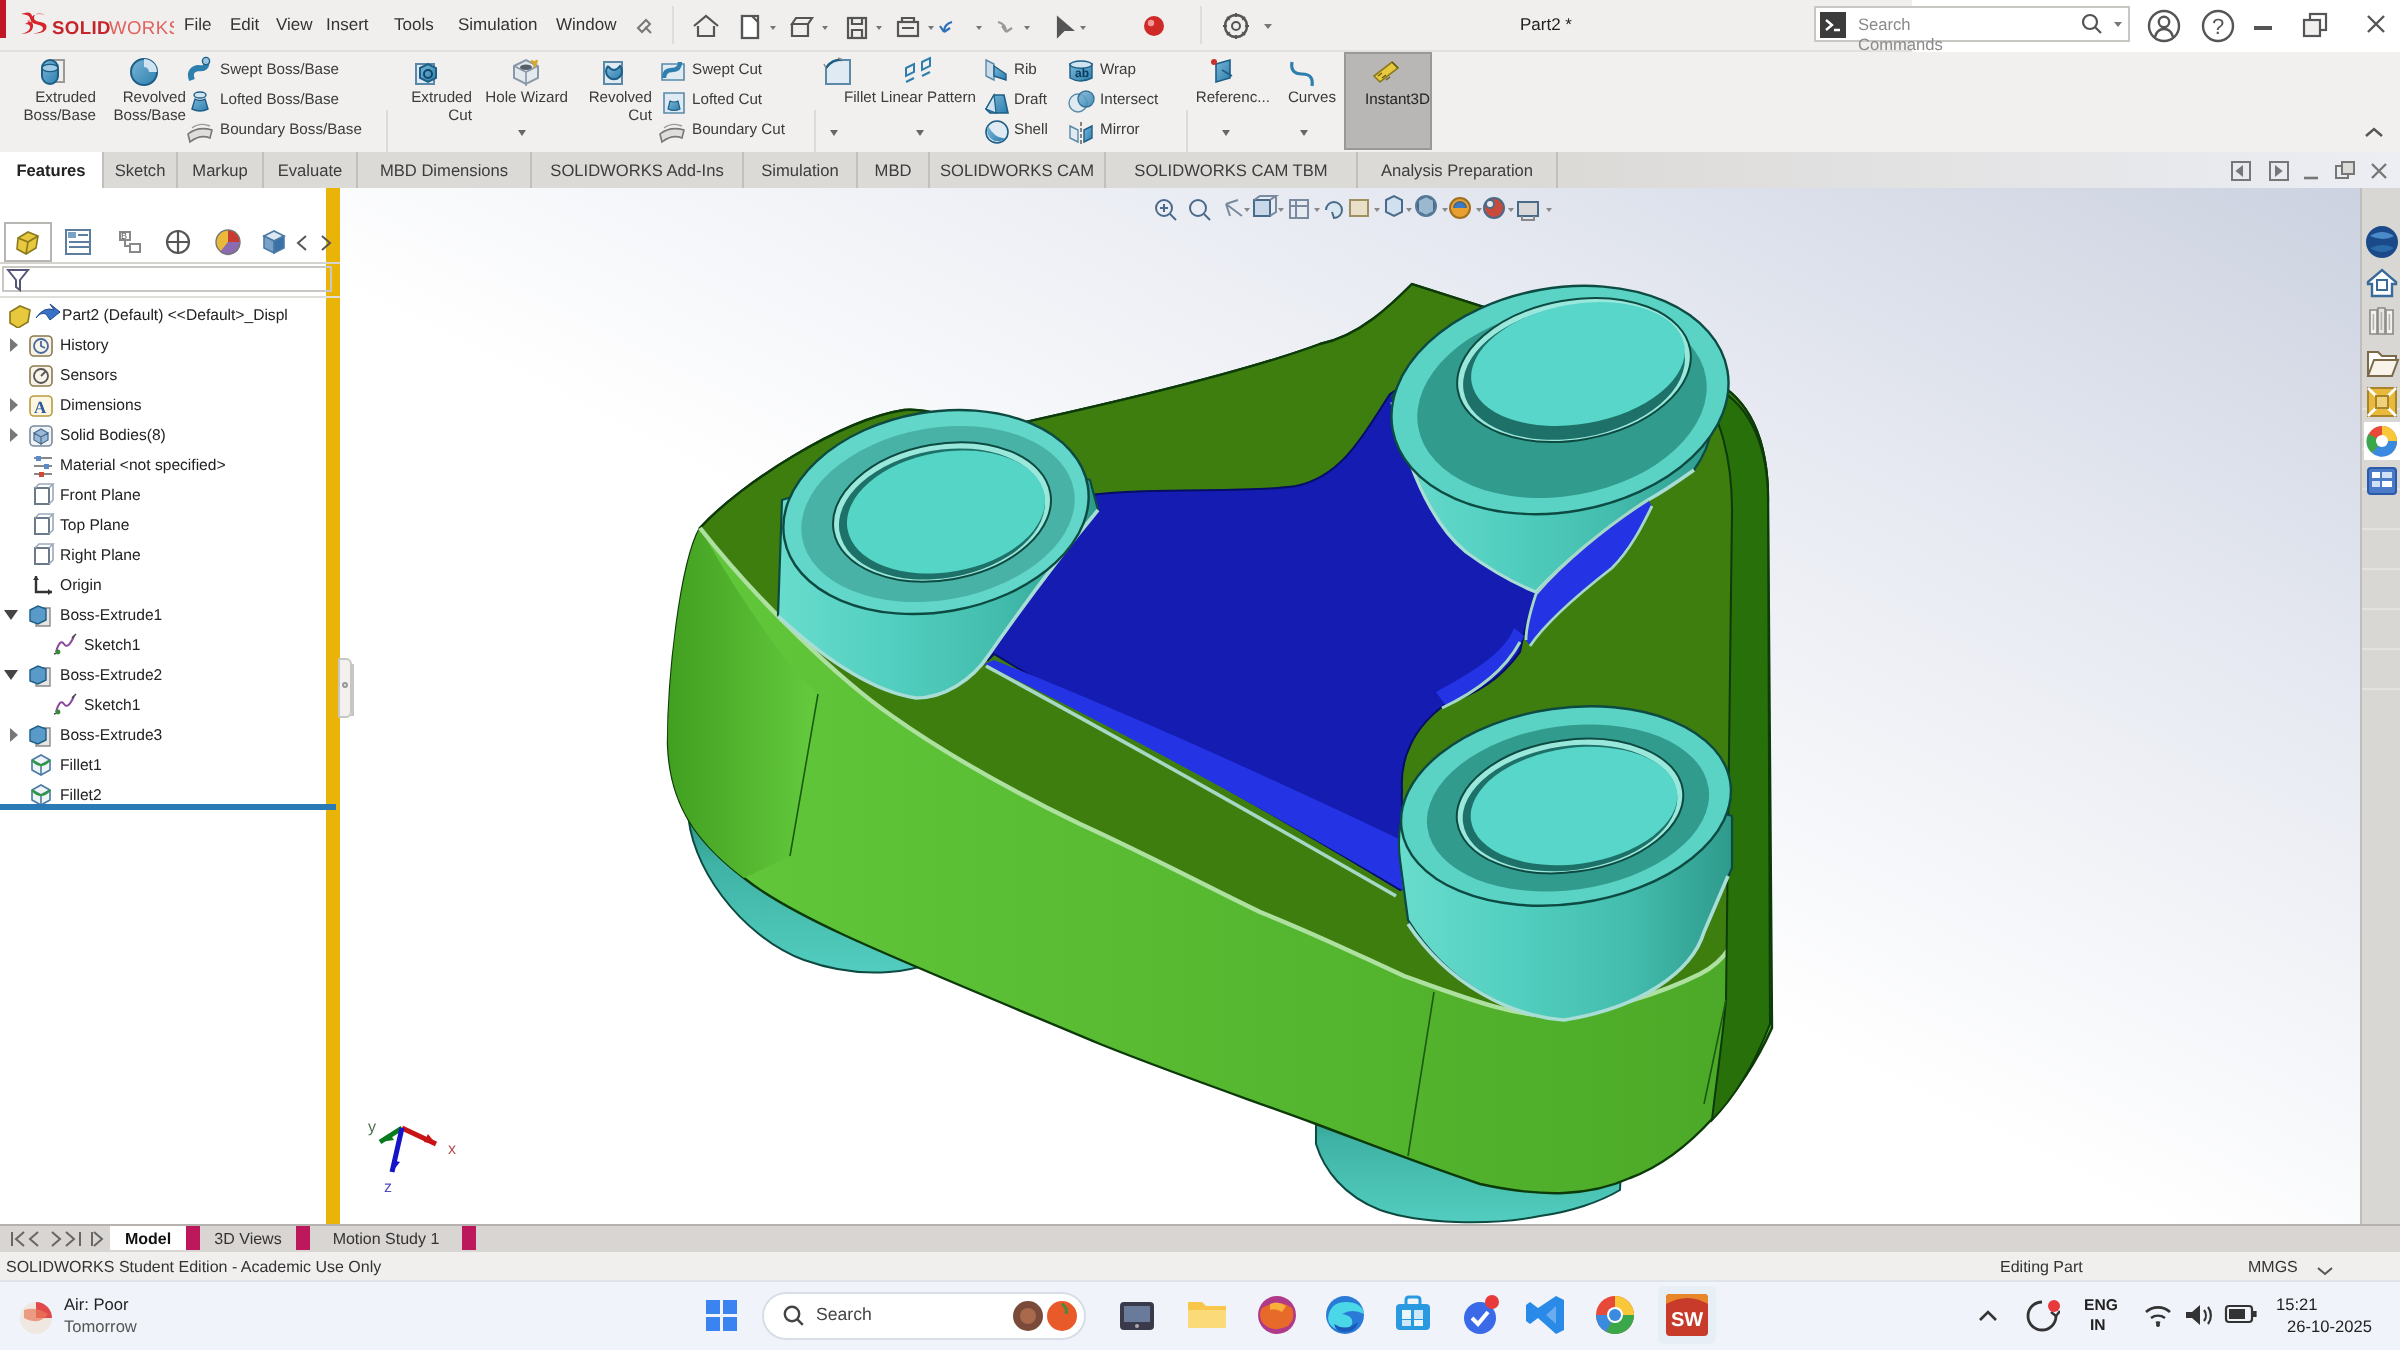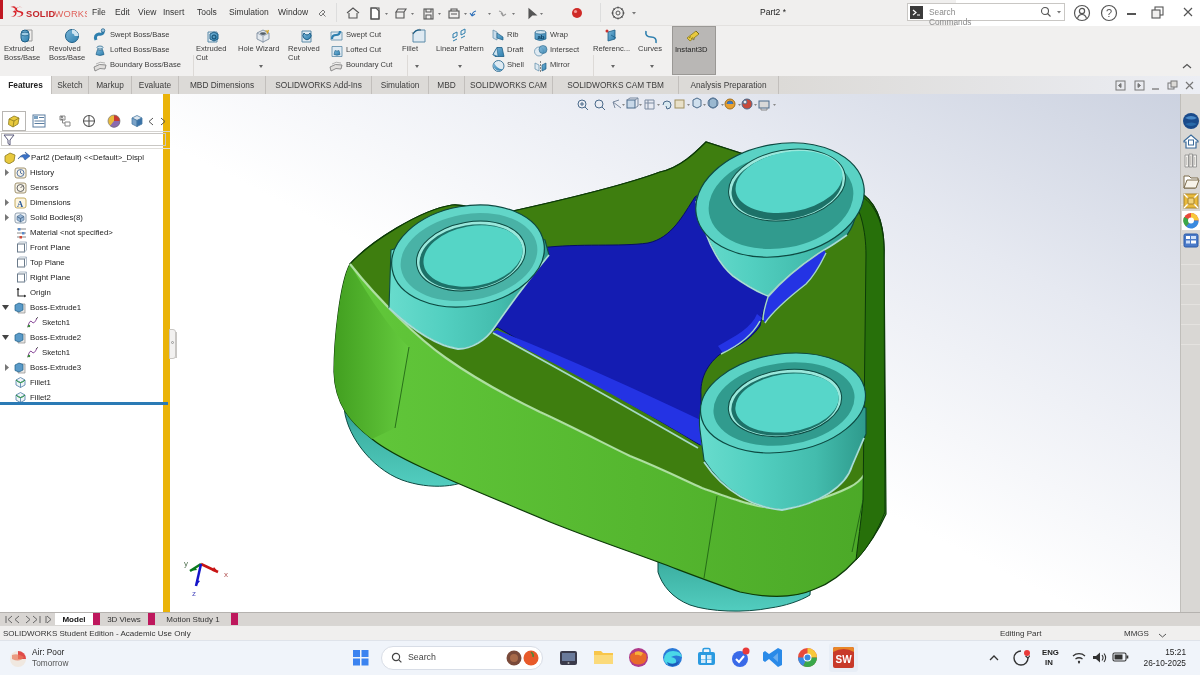--- a/index.html
+++ b/index.html
@@ -3,21 +3,21 @@
 *{margin:0;padding:0;box-sizing:border-box}
 html,body{width:1200px;height:675px;overflow:hidden;font-family:"Liberation Sans",sans-serif;background:#fff}
 .abs{position:absolute}
 #app{position:relative;width:1200px;height:675px}
 
 #titlebar{position:absolute;left:0;top:0;width:956px;height:26px;background:#f0efee;border-bottom:1px solid #e3e1df}
 #redbar{position:absolute;left:0;top:0;width:3px;height:19px;background:#c01722}
 .menu{position:absolute;top:7px;font-size:8.5px;color:#333}
 
 #ribbon{position:absolute;left:0;top:26px;width:1200px;height:50px;background:#f1f0ef}
-.rlbl{position:absolute;font-size:7.6px;color:#3b3b3b;text-align:left;white-space:nowrap}
+.rlbl{position:absolute;font-size:7.6px;color:#3b3b3b;text-align:right;white-space:nowrap}
 .sep{position:absolute;top:29px;width:1px;height:44px;background:#dddad7}
 .caret{position:absolute;width:0;height:0;border-left:2.5px solid transparent;border-right:2.5px solid transparent;border-top:3px solid #666}
 #instant3d{position:absolute;left:672px;top:26px;width:44px;height:49px;background:#b9b7b5;border:1px solid #9a9895}
 
 #tabstrip{position:absolute;left:0;top:76px;width:1200px;height:18px;background:#dcdad7}
 .ctab{position:absolute;top:0;height:18px;line-height:18px;font-size:8.3px;color:#3c3c3c;text-align:center;border-right:1px solid #c2bfbc;background:#dcdad7}
 .ctab.active{background:#ffffff;font-weight:bold;color:#222}
 #tabstrip .right{position:absolute;right:0;top:0;width:420px;height:18px;background:linear-gradient(90deg,#dcdad7,#eceef4)}
 
 #main{position:absolute;left:0;top:94px;width:1200px;height:518px;background:#fff}
@@ -812,16 +812,16 @@
       </svg>
  <svg class="abs" style="left:1092px;top:10px" width="15" height="13">
         <path d="M1 5 h3 l4 -3.5 v10 l-4 -3.5 h-3 z" fill="#333"></path>
         <path d="M10 4 a4.5 4.5 0 0 1 0 5.5 M12 2.5 a7 7 0 0 1 0 8.5" stroke="#333" fill="none" stroke-width="1.1"></path>
       </svg>
  <svg class="abs" style="left:1112px;top:10px" width="17" height="12">
         <rect x="1" y="2" width="13" height="8" rx="1.5" fill="none" stroke="#333" stroke-width="1.1"></rect>
         <rect x="14.5" y="4.5" width="1.8" height="3" fill="#333"></rect>
         <rect x="2.5" y="3.5" width="8" height="5" fill="#333"></rect>
       </svg>
- <div class="abs" style="left:1138px;top:6px;font-size:8.3px;color:#222;text-align:right;width:48px">15:21</div>
+ <div class="abs" style="left:1138px;top:6px;font-size:8.3px;color:#222;width:48px">15:21</div>
  <div class="abs" style="left:1130px;top:17px;font-size:8.3px;color:#222;text-align:right;width:56px">26-10-2025</div>
 </div>
 </div>
 
 </body></html>

